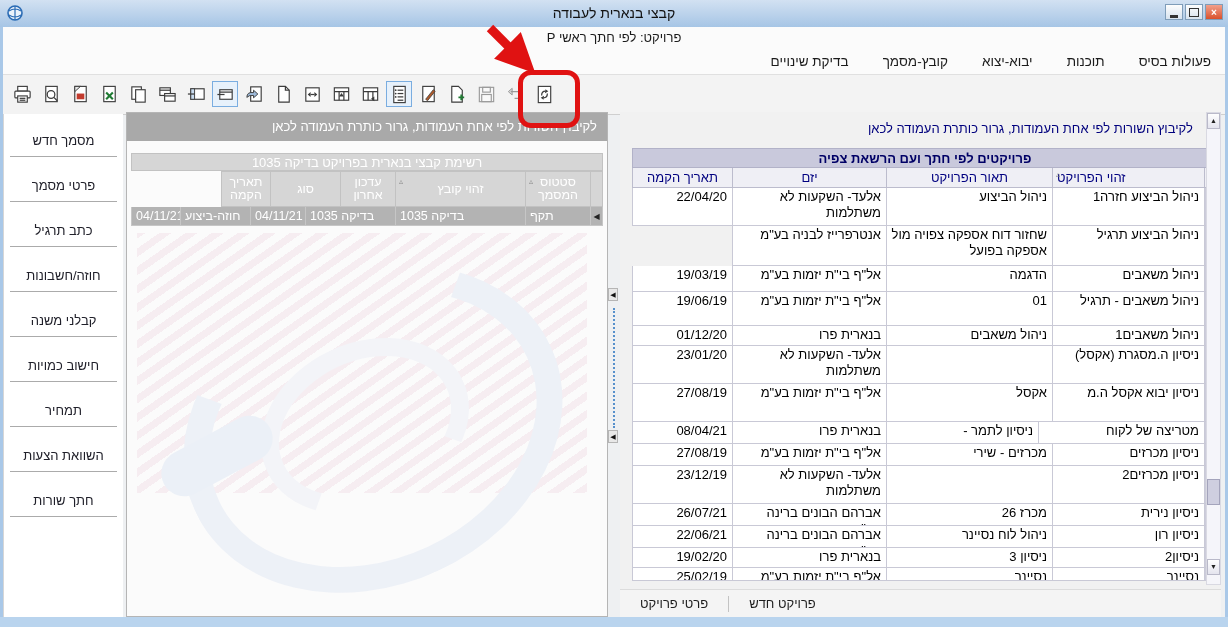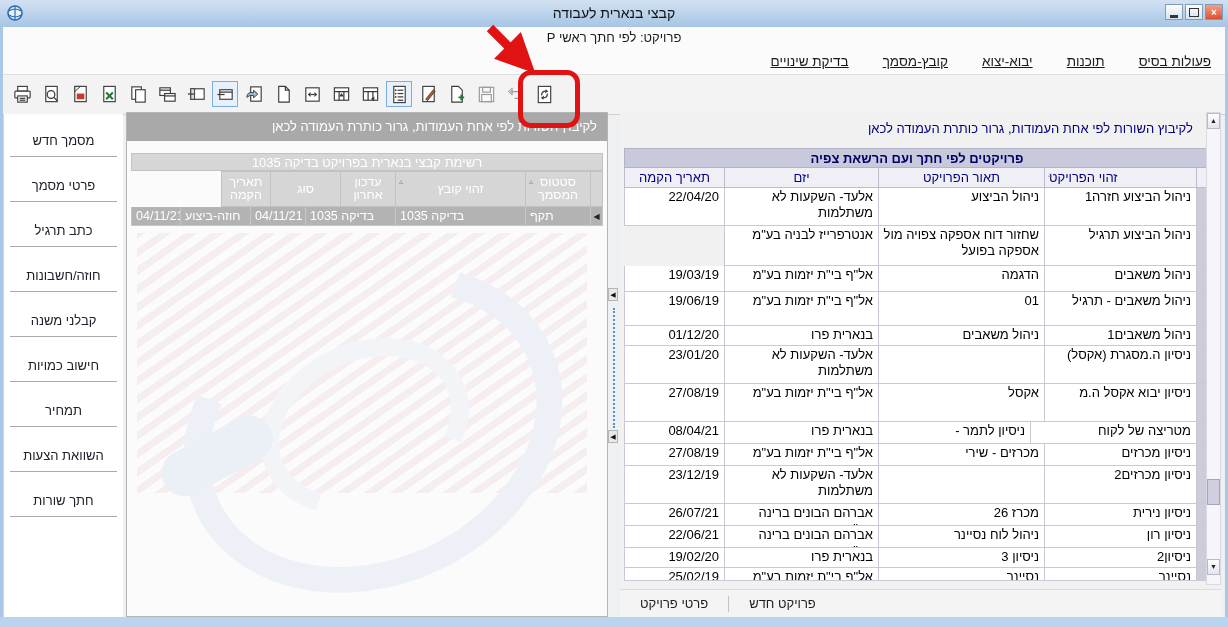--- a/index.html
+++ b/index.html
@@ -13,21 +13,21 @@
   .titlebar .title{position:absolute;left:0;right:0;top:5px;text-align:center;font-size:14px;color:#111;}
   .app-icon{position:absolute;left:6px;top:4px;width:18px;height:18px;}
   .winbtns{position:absolute;right:5px;top:4px;display:flex;direction:ltr;gap:2px;}
   .winbtn{width:18px;height:16px;border:1px solid #7f9db9;background:linear-gradient(#fdfdfd,#d7e3ef);display:flex;align-items:center;justify-content:center;font-size:10px;color:#222;box-sizing:border-box;}
   .winbtn.close{background:linear-gradient(#f2a08c,#d9512c);color:#fff;font-weight:bold;}
   .glyph-min{display:block;width:8px;height:3px;background:#333;margin-top:8px;}
   .glyph-rest{display:block;width:8px;height:7px;border:1px solid #333;}
   
   .subtitlebar{left:3px;top:27px;width:1222px;height:22px;background:#fbfbfb;border-bottom:1px solid #e3e3e3;text-align:center;font-size:13px;color:#1b1b1b;line-height:22px;}
   .menubar{left:3px;top:49px;width:1222px;height:26px;background:#fbfbfb;border-bottom:1px solid #e0e0e0;display:flex;align-items:center;padding-right:14px;box-sizing:border-box;gap:34px;font-size:13.5px;color:#1b1b1b;}
-  .menubar .mi{cursor:default;text-decoration:underline;}
+  .menubar .mi{cursor:default;}
   
   .toolbar{left:3px;top:75px;width:1222px;height:39px;background:#f3f3f3;border-bottom:1px solid #cfcfcf;}
   .iconstrip{position:absolute;left:6px;top:6px;display:flex;direction:ltr;align-items:center;gap:3px;}
   .tbtn{width:26px;height:26px;display:flex;align-items:center;justify-content:center;border:1px solid transparent;box-sizing:border-box;background:transparent;}
   .tbtn.sel{border:1px solid #7aade0;background:#e7f1fb;}
   .tbtn.dis svg *{stroke:#9a9a9a !important;fill-opacity:.3;}
   .tbtn svg{width:21px;height:21px;}
   .boxbtn{width:30px;height:30px;border:1px solid #8f8f8f;background:#fdfdfd;display:flex;align-items:center;justify-content:center;box-sizing:border-box;}
   .p-btn{position:absolute;left:528px;top:81px;width:33px;height:30px;border:1px solid #a9a9a9;background:#fdfdfd;color:#187818;font-family:"Liberation Serif","DejaVu Serif",serif;font-weight:bold;font-size:17px;display:flex;align-items:center;justify-content:center;}
   .search-btn{position:absolute;left:494px;top:81px;}
@@ -57,21 +57,21 @@
   .wm .swirl1{position:absolute;left:40px;top:40px;width:340px;height:260px;border:26px solid #e3e9f4;border-radius:50%;transform:rotate(-25deg);border-top-color:transparent;}
   .wm .swirl2{position:absolute;left:120px;top:110px;width:180px;height:130px;border:18px solid #edeff6;border-radius:50%;transform:rotate(-25deg);border-bottom-color:transparent;}
   .wm .blob{position:absolute;left:20px;top:200px;width:120px;height:46px;background:#dfe8f4;border-radius:24px;transform:rotate(-28deg);}
   
   .splitter{left:608px;top:112px;width:12px;height:505px;}
   .split-line{position:absolute;left:5px;top:196px;height:120px;border-left:2px dotted #5590cc;}
   .split-btn{position:absolute;left:0;width:10px;height:13px;background:#e8e8e8;border:1px solid #b5b5b5;color:#111;font-size:7px;line-height:12px;text-align:center;box-sizing:border-box;}
   
   .proj-panel{left:620px;top:112px;width:601px;height:505px;background:#f1f1f1;overflow:hidden;}
   .p-hint{position:absolute;top:9px;right:28px;color:#00007d;font-size:13px;}
-  .p-table{position:absolute;left:4px;top:36px;width:586px;}
+  .p-table{position:absolute;left:12px;top:36px;width:586px;}
   .p-title{height:20px;background:#c9c9dc;border:1px solid #b2b2c8;color:#000066;font-weight:bold;font-size:13px;text-align:center;line-height:20px;box-sizing:border-box;}
   .p-head{display:flex;direction:rtl;height:20px;}
   .p-hcell{background:#efeff5;border:1px solid #bcbccd;border-right-width:0;border-top-width:0;color:#000080;font-size:13px;display:flex;align-items:center;justify-content:center;position:relative;box-sizing:border-box;}
   .p-hcell:first-child{border-right-width:1px;}
   .p-hcell.idh{justify-content:flex-end;padding-left:4px;padding-right:6px;}
   .p-row{display:flex;direction:rtl;}
   .p-cell{background:#fff;border:1px solid #c9c9d6;border-right-width:0;border-top-width:0;color:#000;font-size:13px;padding:1px 5px 0 4px;box-sizing:border-box;text-align:right;overflow:hidden;line-height:16px;}
   .p-cell:first-child{border-right-width:1px;background:#ccccdb;padding:0;}
   .p-scroll{position:absolute;left:586px;top:0;width:15px;height:473px;background:#f5f5fa;border:1px solid #d9d9e2;box-sizing:border-box;}
   .sc-btn{position:absolute;left:0;width:13px;height:16px;background:linear-gradient(#fefefe,#e4e4ee);border:1px solid #b9b9c9;box-sizing:border-box;text-align:center;font-size:7px;line-height:14px;color:#222;}

